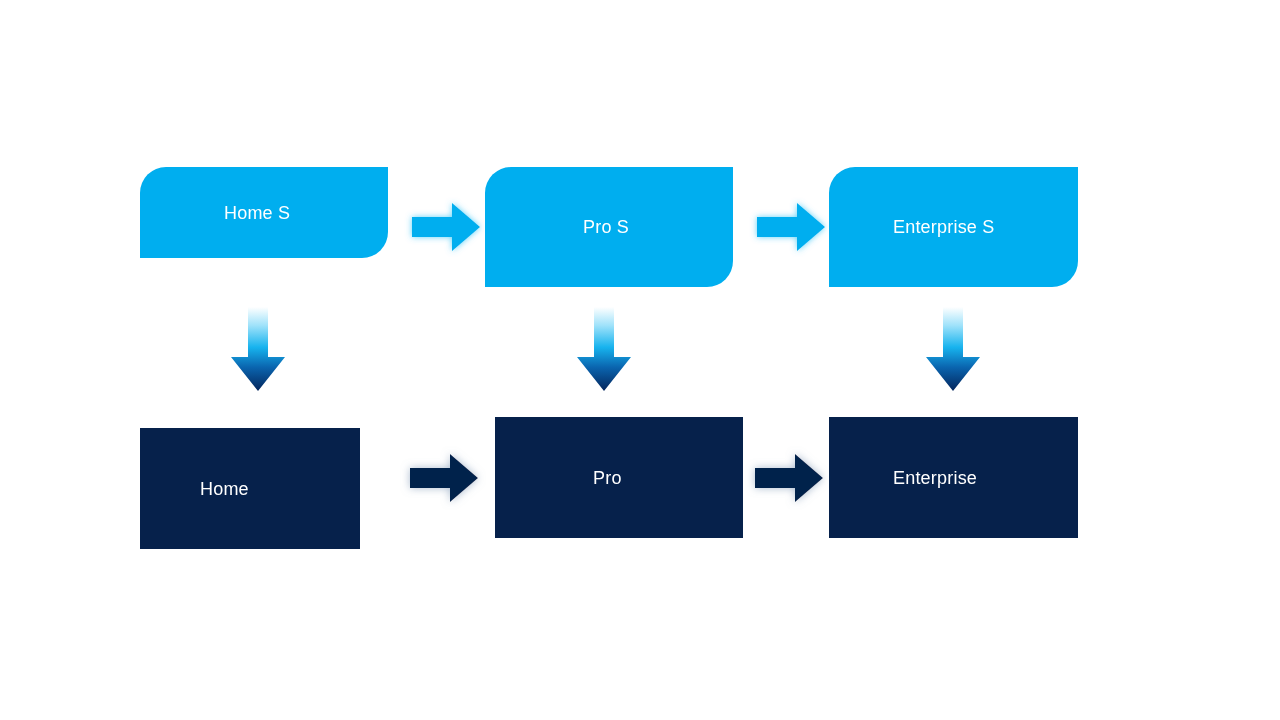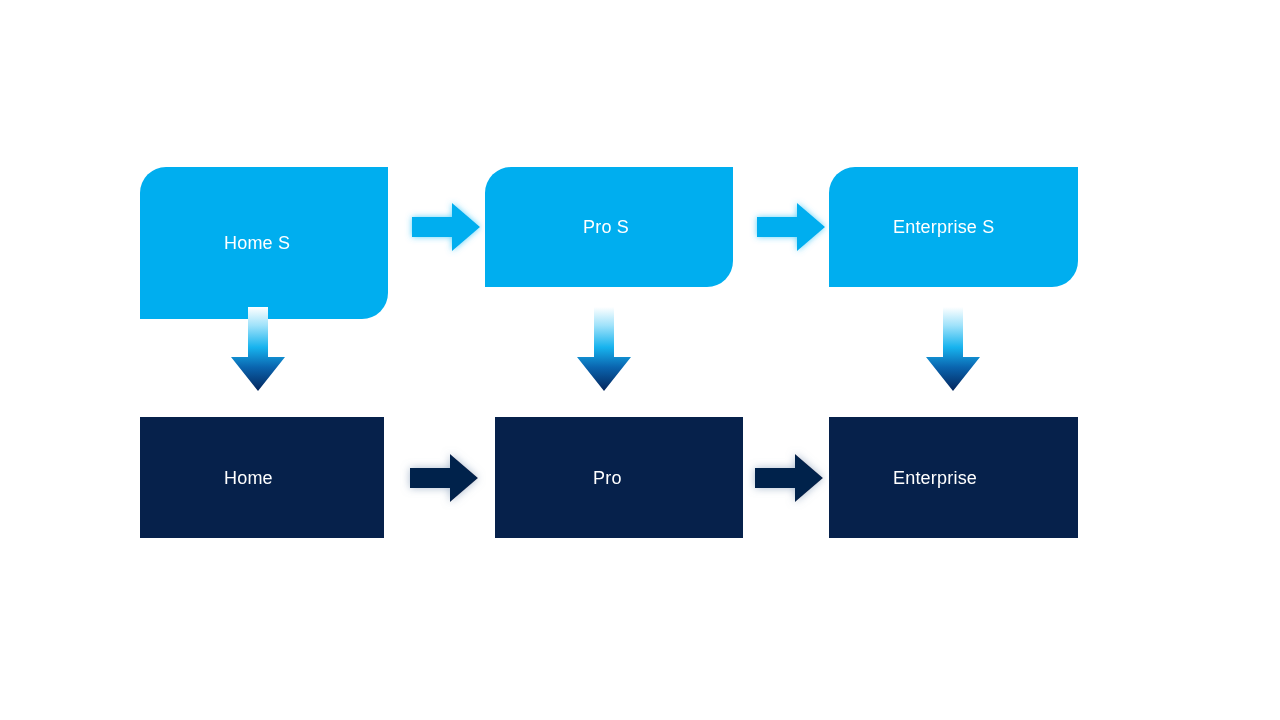--- a/index.html
+++ b/index.html
@@ -64,21 +64,21 @@
     position: absolute;
     display: block;
   }
   .v-arrow svg { display: block; }
 </style>
 </head>
 <body>
 
 <div id="canvas">
 
-  <div class="node node-top" style="left:140px; top:167px; width:248px; height:152px; padding-left:84px;">
+  <div class="node node-top" style="left:140px; top:167px; width:248px; height:91px; padding-left:84px;">
     <span class="node-label">Home S</span>
   </div>
 
   <div class="node node-top" style="left:829px; top:167px; width:249px; height:120px; padding-left:64px;">
     <span class="node-label">Enterprise S</span>
   </div>
 
   <div class="node node-top" style="left:485px; top:167px; width:248px; height:120px; padding-left:98px;">
     <span class="node-label">Pro S</span>
   </div>
@@ -155,21 +155,21 @@
           <stop offset="22%" stop-color="#9FE2FA"></stop>
           <stop offset="48%" stop-color="#17B3EE"></stop>
           <stop offset="72%" stop-color="#0A64AE"></stop>
           <stop offset="100%" stop-color="#04255C"></stop>
         </linearGradient>
       </defs>
       <path d="M23,2 L43,2 L43,52 L60,52 L33,86 L6,52 L23,52 Z" fill="url(#vgrad3)"></path>
     </svg>
   </div>
 
-  <div class="node node-bottom" style="left:140px; top:417px; width:244px; height:121px; padding-left:84px;">
+  <div class="node node-bottom" style="left:140px; top:428px; width:220px; height:121px; padding-left:60px;">
     <span class="node-label">Home</span>
   </div>
 
   <div class="node node-bottom" style="left:495px; top:417px; width:248px; height:121px; padding-left:98px;">
     <span class="node-label">Pro</span>
   </div>
 
   <div class="node node-bottom" style="left:829px; top:417px; width:249px; height:121px; padding-left:64px;">
     <span class="node-label">Enterprise</span>
   </div>

